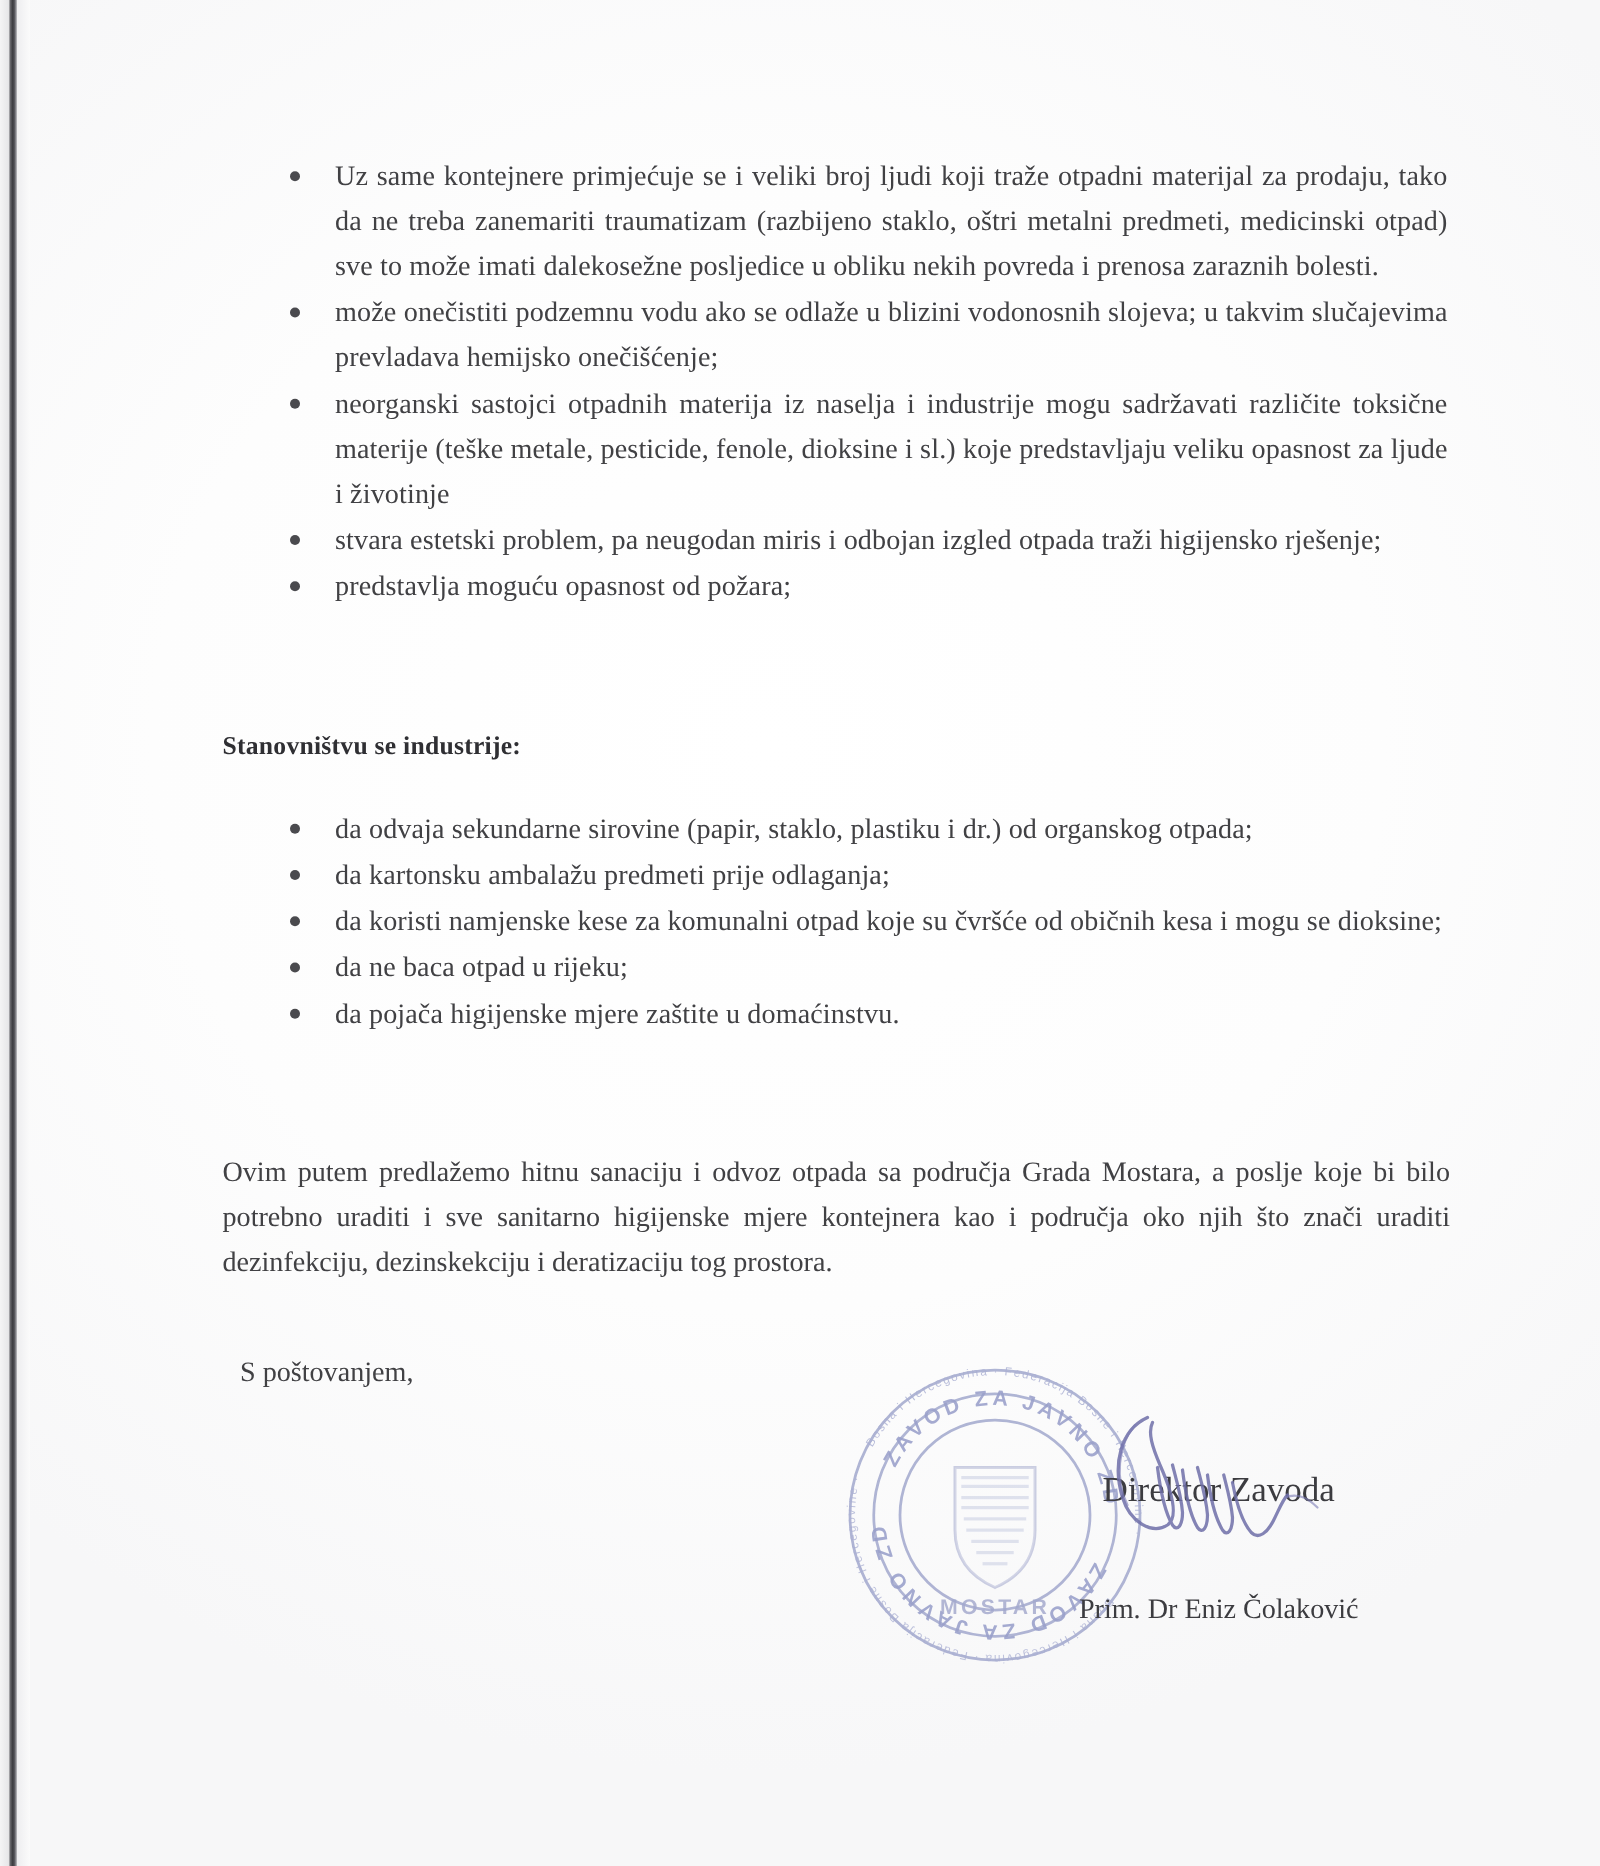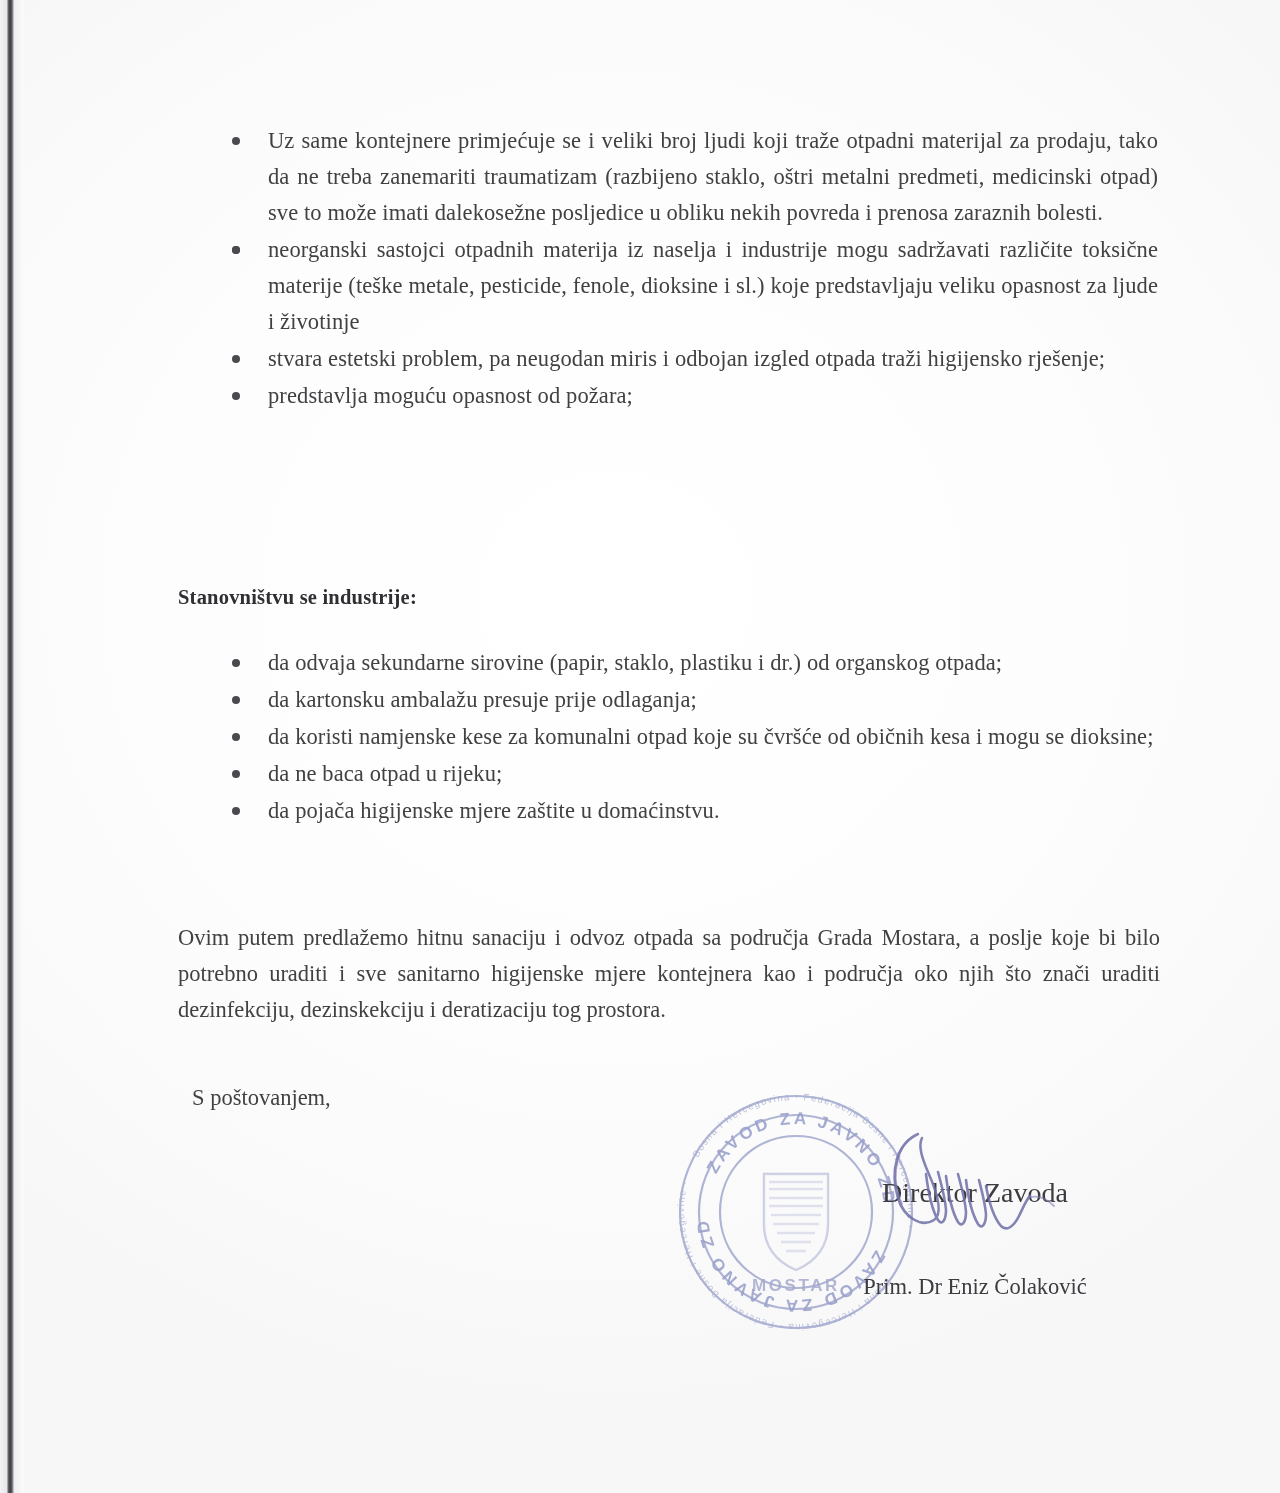--- a/index.html
+++ b/index.html
@@ -166,20 +166,21 @@
 
   <div class="content">
 
     <ul class="list" id="list-problems">
       <li>
         <span class="bullet"></span>
         <span>Uz same kontejnere  primjećuje se i veliki broj ljudi koji traže otpadni  materijal za prodaju, tako da ne treba zanemariti traumatizam (razbijeno staklo, oštri metalni predmeti, medicinski otpad) sve to može imati dalekosežne posljedice u obliku nekih povreda i prenosa zaraznih bolesti.</span>
       </li>
       <li>
         <span class="bullet"></span>
+        <span>može onečistiti podzemnu vodu ako se odlaže u blizini vodonosnih slojeva; u takvim slučajevima prevladava hemijsko onečišćenje;</span>
       </li>
       <li>
         <span class="bullet"></span>
         <span>neorganski sastojci otpadnih materija iz naselja i industrije mogu sadržavati različite toksične materije (teške metale, pesticide, fenole, dioksine i sl.) koje predstavljaju veliku  opasnost za ljude i životinje</span>
       </li>
       <li>
         <span class="bullet"></span>
         <span>stvara estetski problem, pa neugodan miris i odbojan izgled otpada traži higijensko rješenje;</span>
       </li>
       <li>
@@ -190,21 +191,21 @@
 
     <div class="section-head">Stanovništvu se industrije:</div>
 
     <ul class="list" id="list-advice">
       <li>
         <span class="bullet"></span>
         <span>da odvaja sekundarne sirovine (papir, staklo, plastiku i dr.) od organskog otpada;</span>
       </li>
       <li>
         <span class="bullet"></span>
-        <span>da kartonsku ambalažu presuje prije odlaganja;</span>
+        <span>da kartonsku ambalažu predmeti prije odlaganja;</span>
       </li>
       <li>
         <span class="bullet"></span>
         <span>da koristi namjenske kese za komunalni otpad koje su čvršće od običnih kesa i mogu se dioksine;</span>
       </li>
       <li>
         <span class="bullet"></span>
         <span>da ne baca otpad u rijeku;</span>
       </li>
       <li>

